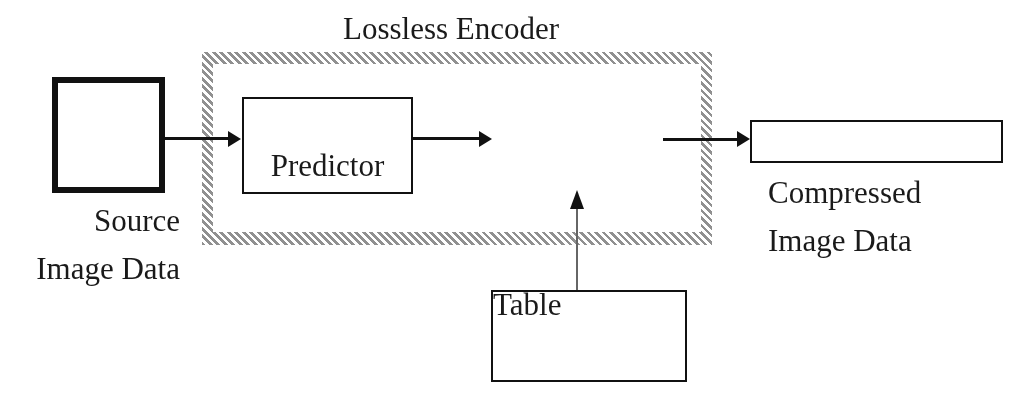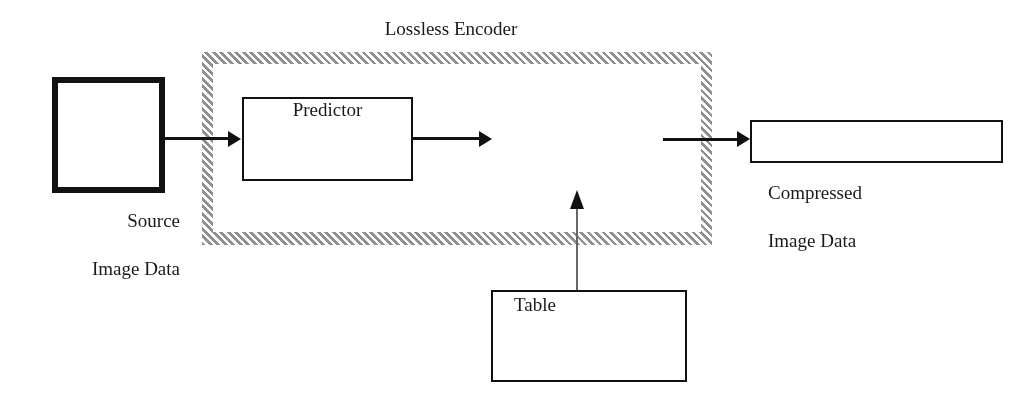--- a/index.html
+++ b/index.html
@@ -11,21 +11,21 @@
   }
   html, body { margin: 0; padding: 0; background: var(--background); }
   .canvas {
     position: relative;
     width: 1024px;
     height: 406px;
     background: var(--background);
     overflow: hidden;
     font-family: "Liberation Serif", "DejaVu Serif", serif;
     color: var(--text);
-    font-size: 19px;
+    font-size: 31px;
   }
   .abs { position: absolute; }
 
   
   .title {
     left: 196px; top: 14px; width: 510px;
     text-align: center;
     line-height: 30px;
     white-space: nowrap;
     z-index: 2;
@@ -48,35 +48,34 @@
     box-sizing: border-box;
     border: 2px solid var(--outline);
     background: var(--background);
     z-index: 3;
   }
   .source-box {
     left: 52px; top: 77px; width: 113px; height: 116px;
     border-width: 6px;
   }
   .predictor-box {
-    left: 242px; top: 97px; width: 171px; height: 84px;
-    display: flex; align-items: flex-start; justify-content: center;
+    left: 242px; top: 97px; width: 171px; height: 97px;
+    display: flex; align-items: flex-end; justify-content: center;
     padding-bottom: 8px;
   }
   .entropy-box {
     left: 492px; top: 97px; width: 171px; height: 93px;
     padding-left: 28px;
   }
   .entropy-text { position: relative; top: -5px; line-height: 43px; }
   .compressed-box {
     left: 750px; top: 120px; width: 253px; height: 43px;
   }
   .table-box {
     left: 491px; top: 290px; width: 196px; height: 92px;
-    padding-left: 21px;
   }
   .table-text { position: relative; top: -10px; line-height: 46px; }
 
   
   .source-label {
     left: 25px; top: 197px; width: 155px;
     text-align: right; line-height: 48px;
     z-index: 2;
   }
   .compressed-label {

